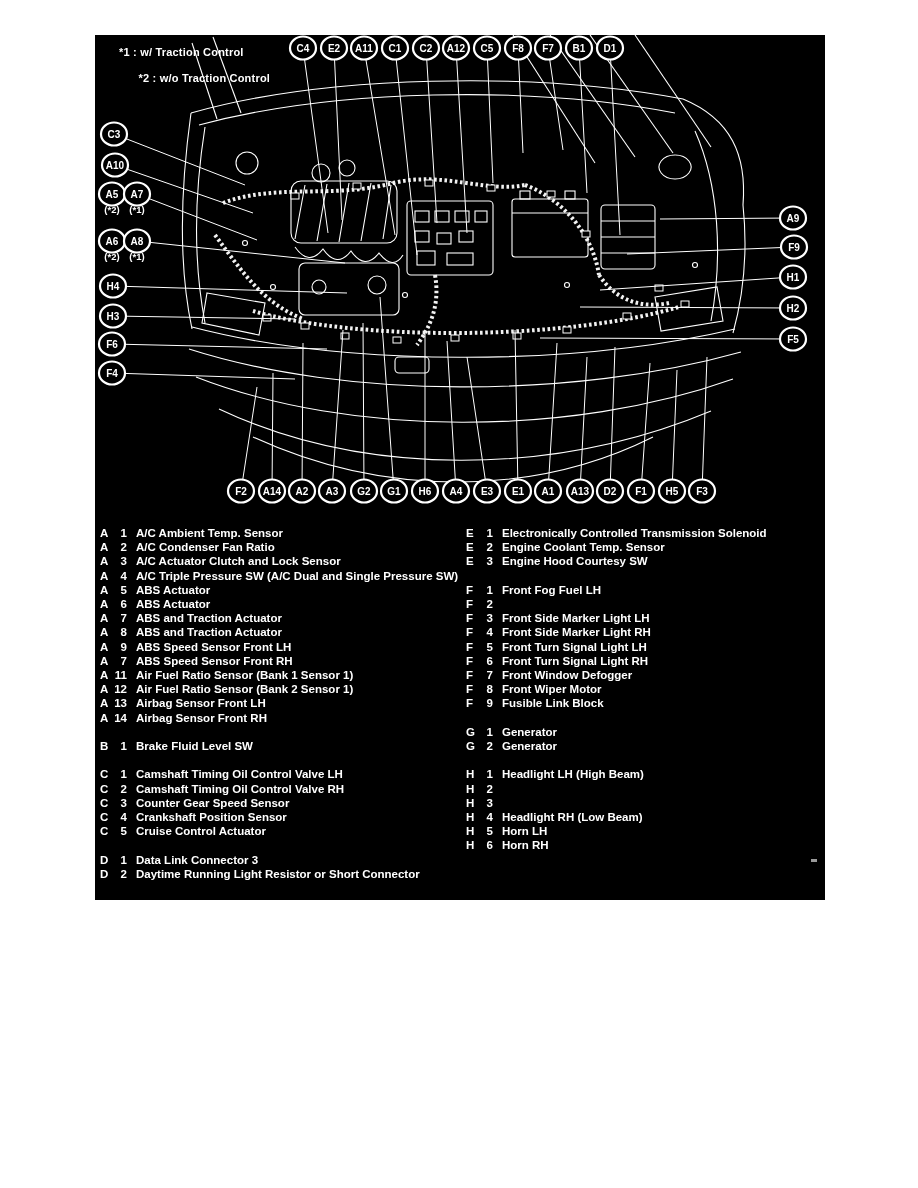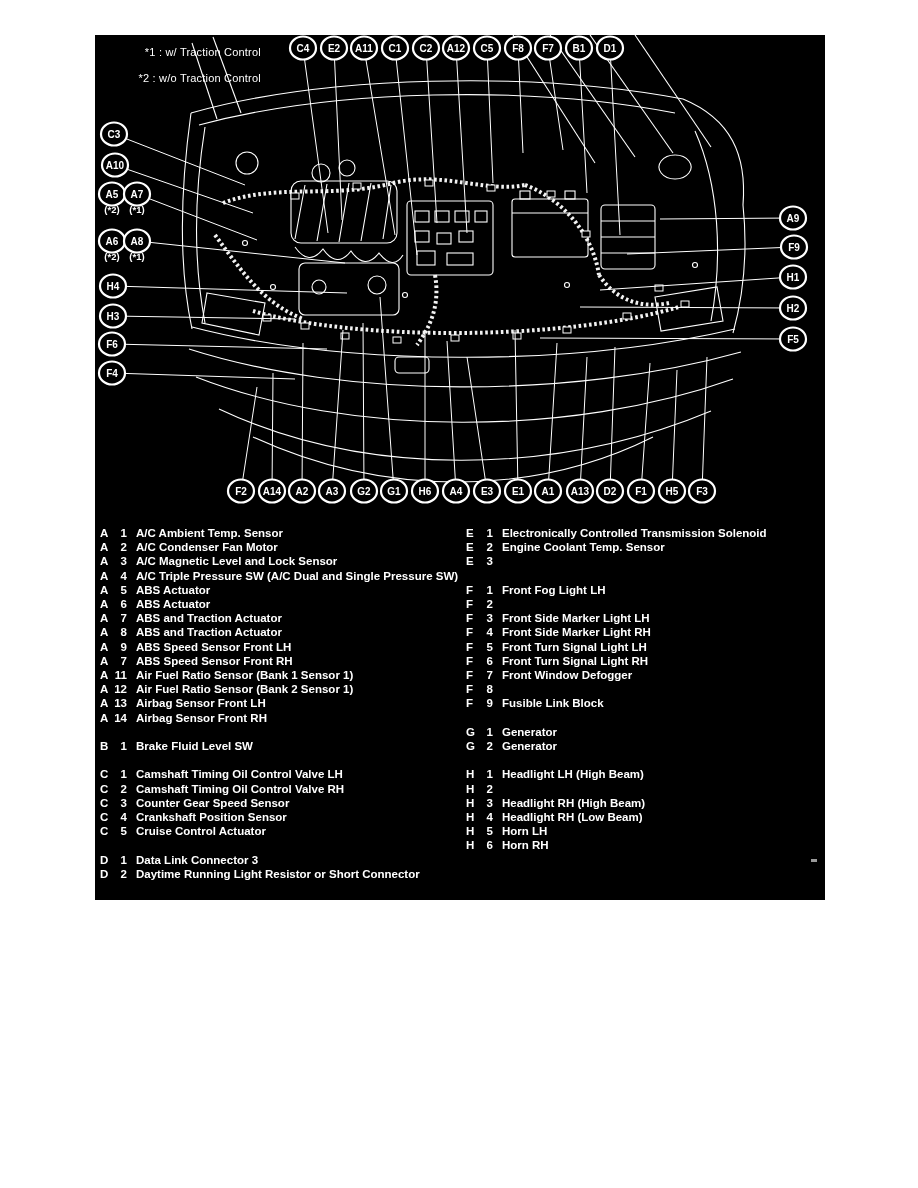--- a/index.html
+++ b/index.html
@@ -1,21 +1,21 @@
 <!DOCTYPE html>
 <html><head>
 <meta charset="utf-8">
 <style>
   html,body{margin:0;padding:0;background:#dcdcdc;}
   .page{position:relative;width:918px;height:1188px;background:#ffffff;overflow:hidden;
         font-family:"Liberation Sans",sans-serif;}
   .panel{position:absolute;left:95px;top:35px;width:730px;height:865px;background:#000;color:#fff;}
   .diagram{position:absolute;left:0;top:0;width:730px;height:865px;}
-  .note{position:absolute;left:24px;top:11px;font-size:11px;font-weight:normal;line-height:13px;
-        letter-spacing:.2px;color:#fff;white-space:pre;text-align:right;}
+  .note{position:absolute;left:24px;top:11px;font-size:11px;font-weight:bold;line-height:13px;
+        letter-spacing:.2px;color:#fff;white-space:pre;}
   .legend-col{position:absolute;top:491px;font-size:11.5px;font-weight:bold;line-height:14.2px;color:#fff;}
   #legend-left{left:5px;width:368px;}
   #legend-right{left:371px;width:356px;}
   .lrow{display:flex;align-items:flex-start;}
   .lrow .ltr{flex:none;width:13px;}
   .lrow .num{flex:none;width:14px;text-align:right;margin-right:9px;}
   .lrow .desc{flex:1;min-width:0;}
   .lgap{height:14.2px;}
   #leader-lines line{stroke:#fff;stroke-width:1;}
   #callout-marks ellipse{fill:#000;stroke:#fff;stroke-width:2.2;}
@@ -339,26 +339,26 @@
 
     <div class="legend-col" id="legend-left">
         <div class="lrow">
           <span class="ltr">A</span>
           <span class="num">1</span>
           <span class="desc">A/C Ambient Temp. Sensor</span>
         </div>
         <div class="lrow">
           <span class="ltr">A</span>
           <span class="num">2</span>
-          <span class="desc">A/C Condenser Fan Motor</span>
+          <span class="desc">A/C Condenser Fan Ratio</span>
         </div>
         <div class="lrow">
           <span class="ltr">A</span>
           <span class="num">3</span>
-          <span class="desc">A/C Magnetic Level and Lock Sensor</span>
+          <span class="desc">A/C Actuator Clutch and Lock Sensor</span>
         </div>
         <div class="lrow">
           <span class="ltr">A</span>
           <span class="num">4</span>
           <span class="desc">A/C Triple Pressure SW (A/C Dual and Single Pressure SW)</span>
         </div>
         <div class="lrow">
           <span class="ltr">A</span>
           <span class="num">5</span>
           <span class="desc">ABS Actuator</span>
@@ -459,26 +459,27 @@
           <span class="desc">Electronically Controlled Transmission Solenoid</span>
         </div>
         <div class="lrow">
           <span class="ltr">E</span>
           <span class="num">2</span>
           <span class="desc">Engine Coolant Temp. Sensor</span>
         </div>
         <div class="lrow">
           <span class="ltr">E</span>
           <span class="num">3</span>
+          <span class="desc">Engine Hood Courtesy SW</span>
         </div>
         <div class="lgap"></div>
         <div class="lrow">
           <span class="ltr">F</span>
           <span class="num">1</span>
-          <span class="desc">Front Fog Light LH</span>
+          <span class="desc">Front Fog Fuel LH</span>
         </div>
         <div class="lrow">
           <span class="ltr">F</span>
           <span class="num">2</span>
         </div>
         <div class="lrow">
           <span class="ltr">F</span>
           <span class="num">3</span>
           <span class="desc">Front Side Marker Light LH</span>
         </div>
@@ -498,20 +499,21 @@
           <span class="desc">Front Turn Signal Light RH</span>
         </div>
         <div class="lrow">
           <span class="ltr">F</span>
           <span class="num">7</span>
           <span class="desc">Front Window Defogger</span>
         </div>
         <div class="lrow">
           <span class="ltr">F</span>
           <span class="num">8</span>
+          <span class="desc">Front Wiper Motor</span>
         </div>
         <div class="lrow">
           <span class="ltr">F</span>
           <span class="num">9</span>
           <span class="desc">Fusible Link Block</span>
         </div>
         <div class="lgap"></div>
         <div class="lrow">
           <span class="ltr">G</span>
           <span class="num">1</span>
@@ -528,21 +530,20 @@
           <span class="num">1</span>
           <span class="desc">Headlight LH (High Beam)</span>
         </div>
         <div class="lrow">
           <span class="ltr">H</span>
           <span class="num">2</span>
         </div>
         <div class="lrow">
           <span class="ltr">H</span>
           <span class="num">3</span>
-          <span class="desc">Headlight RH (High Beam)</span>
         </div>
         <div class="lrow">
           <span class="ltr">H</span>
           <span class="num">4</span>
           <span class="desc">Headlight RH (Low Beam)</span>
         </div>
         <div class="lrow">
           <span class="ltr">H</span>
           <span class="num">5</span>
           <span class="desc">Horn LH</span>

